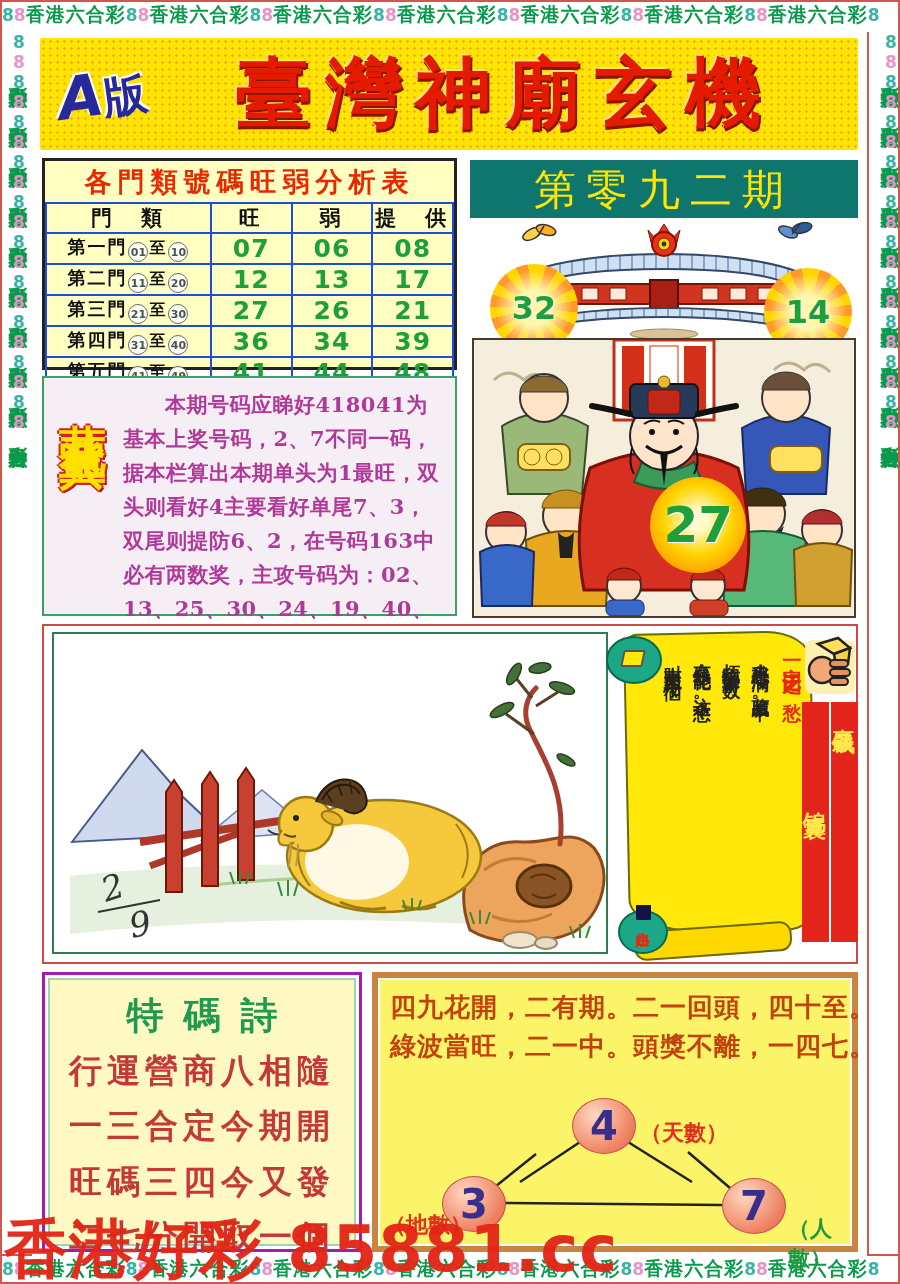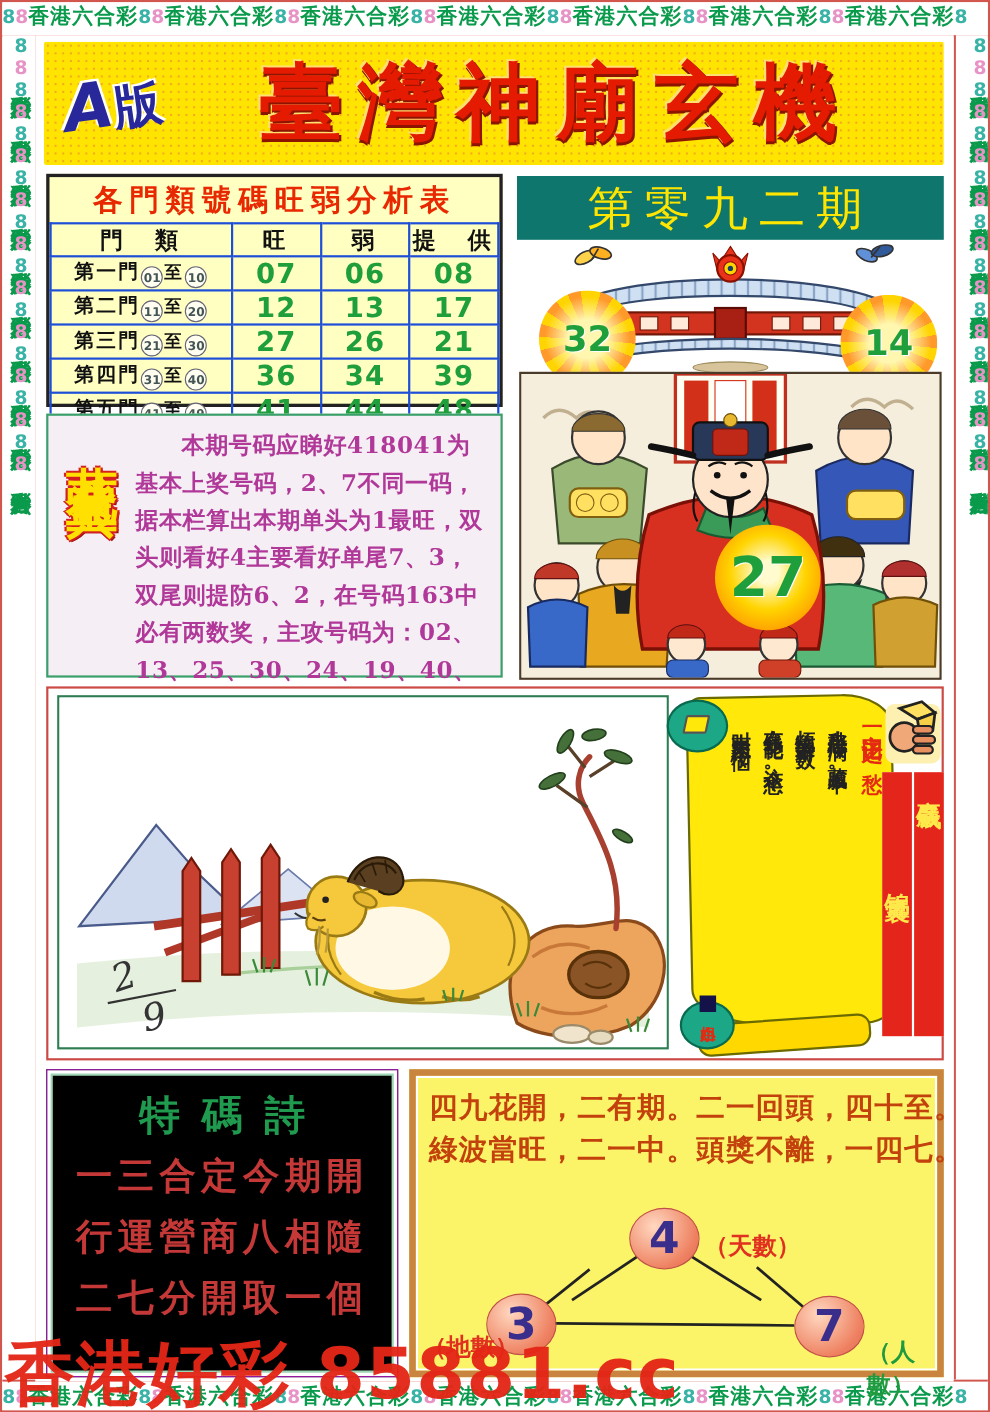--- a/index.html
+++ b/index.html
@@ -109,22 +109,22 @@
   .win-banner{position:absolute;left:758px;top:76px;width:56px;height:240px;background:#fff;
       display:flex;gap:2px;}
   .win-col{flex:1;background:#e4251c;position:relative;}
   .win-txt{position:absolute;left:50%;transform:translateX(-50%);writing-mode:vertical-rl;
       text-orientation:upright;color:#ffe94a;font-size:23px;font-weight:800;letter-spacing:4px;
       font-family:"DejaVu Serif",serif;}
   .win-right{top:8px;}
   .win-left{top:92px;}
 
   
-  .poem-box{position:absolute;left:10px;top:940px;width:320px;height:280px;background:#000000;
-      border:1px solid #a21caf;box-sizing:border-box;
+  .poem-box{position:absolute;left:10px;top:940px;width:320px;height:280px;background:#fef9c3;
+      border:3px solid #a21caf;box-sizing:border-box;
       box-shadow:inset 0 0 0 3px #ffffff,inset 0 0 0 5px #9fd4b4;}
   .poem-title{text-align:center;color:#1f9a4e;font-size:37px;font-weight:800;letter-spacing:20px;
       margin:16px 0 2px;font-family:"DejaVu Serif",serif;text-indent:20px;}
   .poem-line{text-align:center;color:#c43838;font-size:33px;font-weight:700;letter-spacing:5px;
       line-height:1.68;font-family:"DejaVu Serif",serif;}
 
   
   .hint-box{position:absolute;left:340px;top:940px;width:486px;height:280px;background:#fcf468;
       border:6px solid #c9853f;box-sizing:border-box;box-shadow:inset 0 0 0 2px #fff;
       padding:10px 10px 0 12px;}
@@ -427,22 +427,23 @@
             <span class="win-txt win-left">锦囊</span>
           </div>
         <div class="win-col">
             <span class="win-txt win-right">赢钱</span>
           </div>
       </div>
     </div>
 
     <div class="poem-box">
       <div class="poem-title">特碼詩</div>
+      <div class="poem-line">行運營商八相隨</div>
       <div class="poem-line">一三合定今期開</div>
-      <div class="poem-line">行運營商八相隨</div>
+      <div class="poem-line">旺碼三四今又發</div>
       <div class="poem-line">二七分開取一個</div>
     </div>
 
     <div class="hint-box">
       <div class="hint-line">四九花開，二有期。二一回頭，四十至。</div>
       <div class="hint-line">綠波當旺，二一中。頭獎不離，一四七。</div>
       <div class="tri">
         <svg width="474" height="150" viewBox="0 0 474 150">
           <g stroke="#222" stroke-width="2.5">
             <line x1="202" y1="46" x2="142" y2="86"></line>

